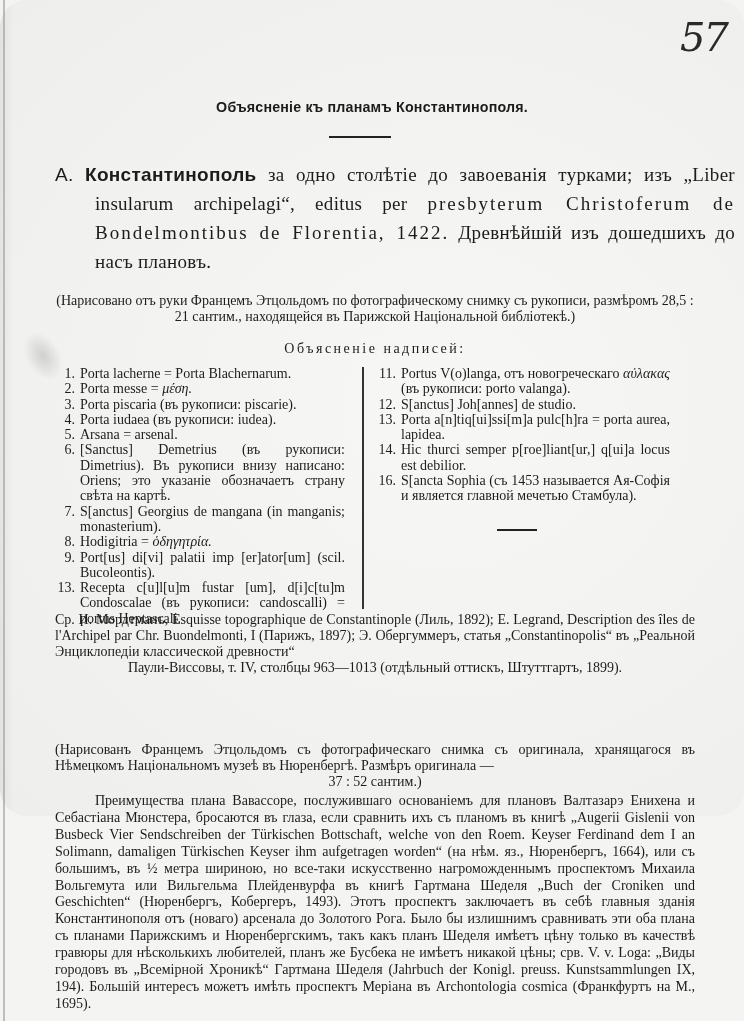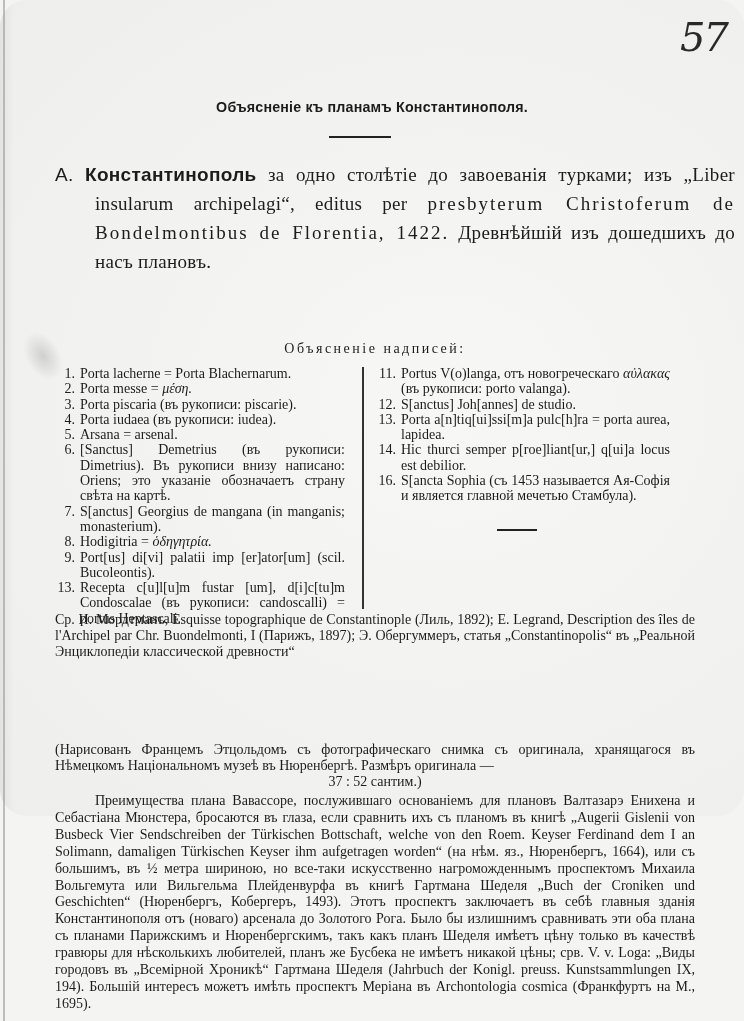--- a/index.html
+++ b/index.html
@@ -78,20 +78,21 @@
 
   <div class="title">Объясненіе къ планамъ Константинополя.</div>
   <div class="rule rule-title"></div>
 
   <div class="blk sec-head hang" style="top:160px;">
     <span class="letter">A.</span>
     <span class="bold-name">Константинополь</span><span> за одно столѣтіе до завоеванія турками; изъ „Liber insularum archipelagi“, editus per </span><span class="wide">presbyterum Christoferum de Bondelmontibus de Florentia, 1422.</span><span> Древнѣйшій изъ дошедшихъ до насъ плановъ.</span>
   </div>
 
 
+  <div class="blk sm center" style="top:293px; width:640px;">(Нарисовано отъ руки Францемъ Этцольдомъ по фотографическому снимку съ рукописи, размѣромъ 28,5 : 21 сантим., находящейся въ Парижской Національной библіотекѣ.)</div>
 
   <div class="blk sm center spaced" style="top:341px; width:640px;">Объясненіе надписей:</div>
 
   <div class="col col-left">
     <div class="item">
         <span class="num">1.</span>
         <span class="txt">Porta lacherne = Porta Blachernarum.</span>
       </div>
     <div class="item">
         <span class="num">2.</span>
@@ -153,20 +154,21 @@
     <div class="item">
         <span class="num">16.</span>
         <span class="txt">S[ancta Sophia (съ 1453 называется Ая-Софія и является главной мечетью Стамбула).</span>
       </div>
   </div>
 
   <div class="rule rule-list"></div>
 
   <div class="blk sm" style="top:612px; width:640px;">
     <span>Ср. И. Мордтманъ, Esquisse topographique de Constantinople (Лиль, 1892); E. Legrand, Description des îles de l'Archipel par Chr. Buondelmonti, I (Парижъ, 1897); Э. Обергуммеръ, статья „Constantinopolis“ въ „Реальной Энциклопедіи классической древности“</span>
+    <div class="center">Паули-Виссовы, т. IV, столбцы 963—1013 (отдѣльный оттискъ, Штуттгартъ, 1899).</div>
   </div>
 
 
   <div class="blk sm" style="top:742px; width:640px;">
     <span>(Нарисованъ Францемъ Этцольдомъ съ фотографическаго снимка съ оригинала, хранящагося въ Нѣмецкомъ Національномъ музеѣ въ Нюренбергѣ. Размѣръ оригинала —</span>
     <div class="center">37 : 52 сантим.)</div>
   </div>
 
   <div class="blk sm para" style="top:793px; width:640px; line-height:16.9px;">Преимущества плана Вавассоре, послужившаго основаніемъ для плановъ Валтазарэ Енихена и Себастіана Мюнстера, бросаются въ глаза, если сравнить ихъ съ планомъ въ книгѣ „Augerii Gislenii von Busbeck Vier Sendschreiben der Türkischen Bottschaft, welche von den Roem. Keyser Ferdinand dem I an Solimann, damaligen Türkischen Keyser ihm aufgetragen worden“ (на нѣм. яз., Нюренбергъ, 1664), или съ большимъ, въ ½ метра шириною, но все-таки искусственно нагроможденнымъ проспектомъ Михаила Вольгемута или Вильгельма Плейденвурфа въ книгѣ Гартмана Шеделя „Buch der Croniken und Geschichten“ (Нюренбергъ, Кобергеръ, 1493). Этотъ проспектъ заключаетъ въ себѣ главныя зданія Константинополя отъ (новаго) арсенала до Золотого Рога. Было бы излишнимъ сравнивать эти оба плана съ планами Парижскимъ и Нюренбергскимъ, такъ какъ планъ Шеделя имѣетъ цѣну только въ качествѣ гравюры для нѣсколькихъ любителей, планъ же Бусбека не имѣетъ никакой цѣны; срв. V. v. Loga: „Виды городовъ въ „Всемірной Хроникѣ“ Гартмана Шеделя (Jahrbuch der Konigl. preuss. Kunstsammlungen IX, 194). Большій интересъ можетъ имѣть проспектъ Меріана въ Archontologia cosmica (Франкфуртъ на М., 1695).</div>
 </div>

